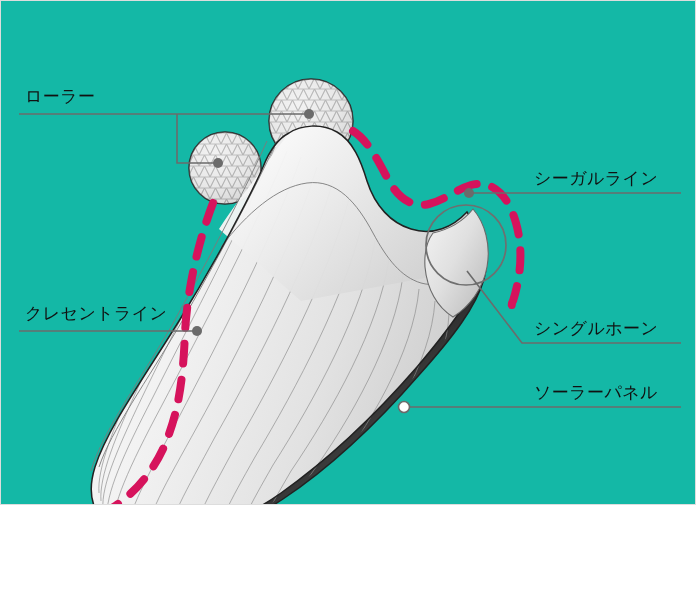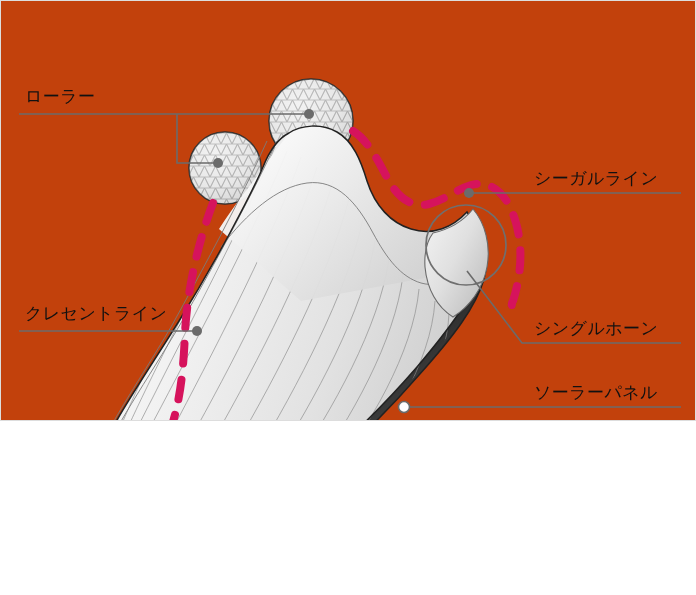--- a/index.html
+++ b/index.html
@@ -4,22 +4,22 @@
 <title>Product Feature Diagram</title>
 <style>
   html,body{margin:0;padding:0;background:#ffffff;}
   body{
     font-family:"Liberation Sans","DejaVu Sans",sans-serif;
     -webkit-font-smoothing:antialiased;
   }
   #frame{
     position:relative;
     width:696px;
-    height:421px;
-    background:#c2410c;
+    height:505px;
+    background:#14b8a6;
     border:1px solid #dddddd;
     box-sizing:border-box;
     overflow:hidden;
   }
   #frame svg{
     position:absolute;
     left:0; top:0;
     width:696px;
     height:595px;
     display:block;

